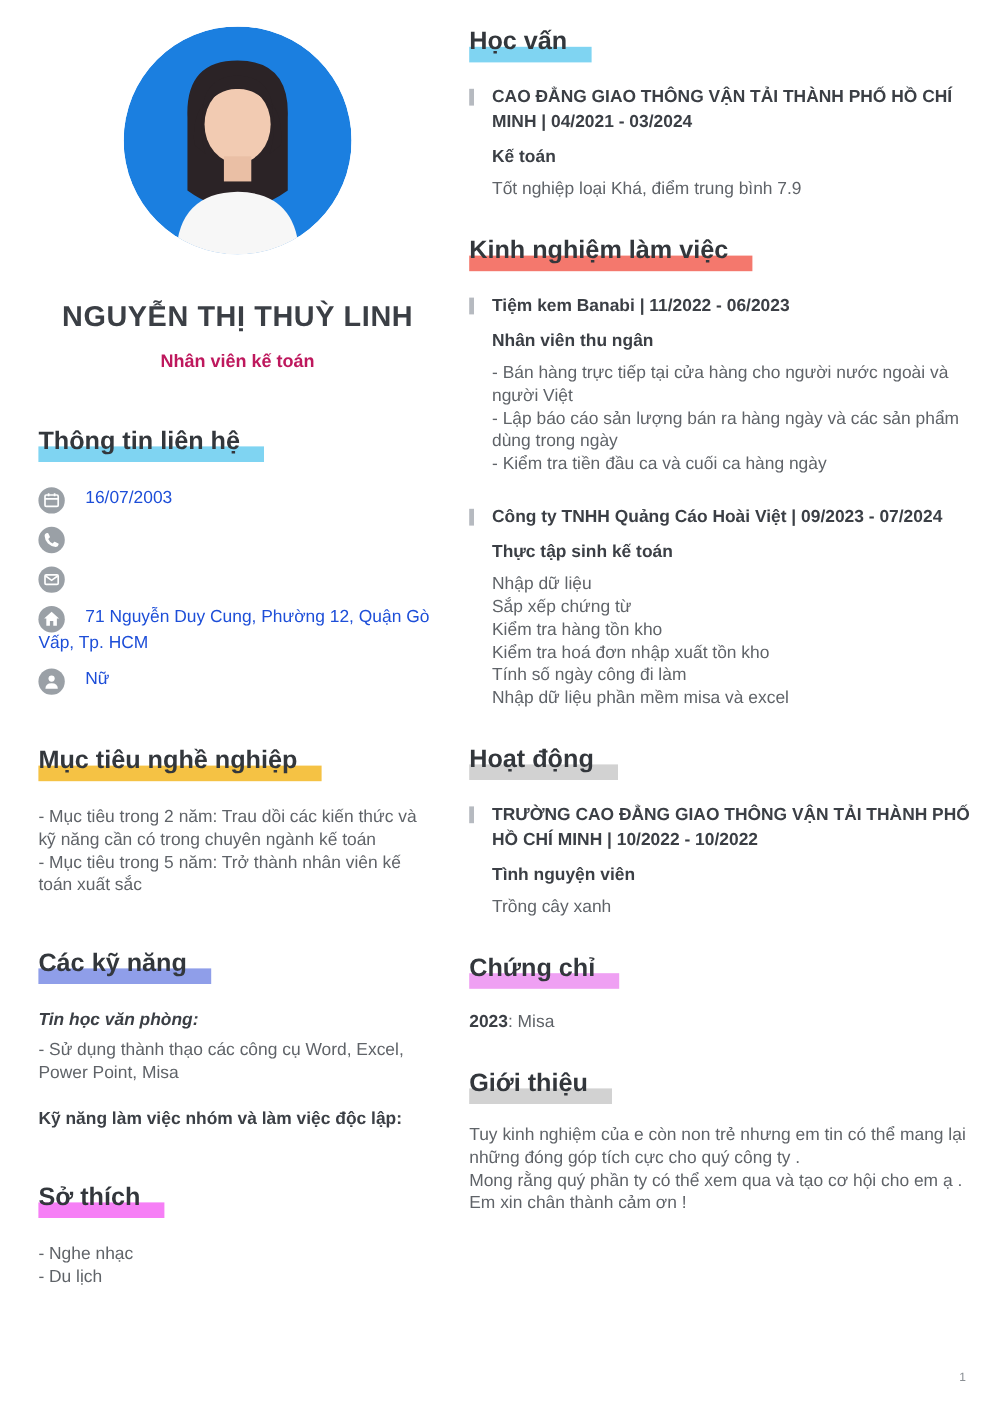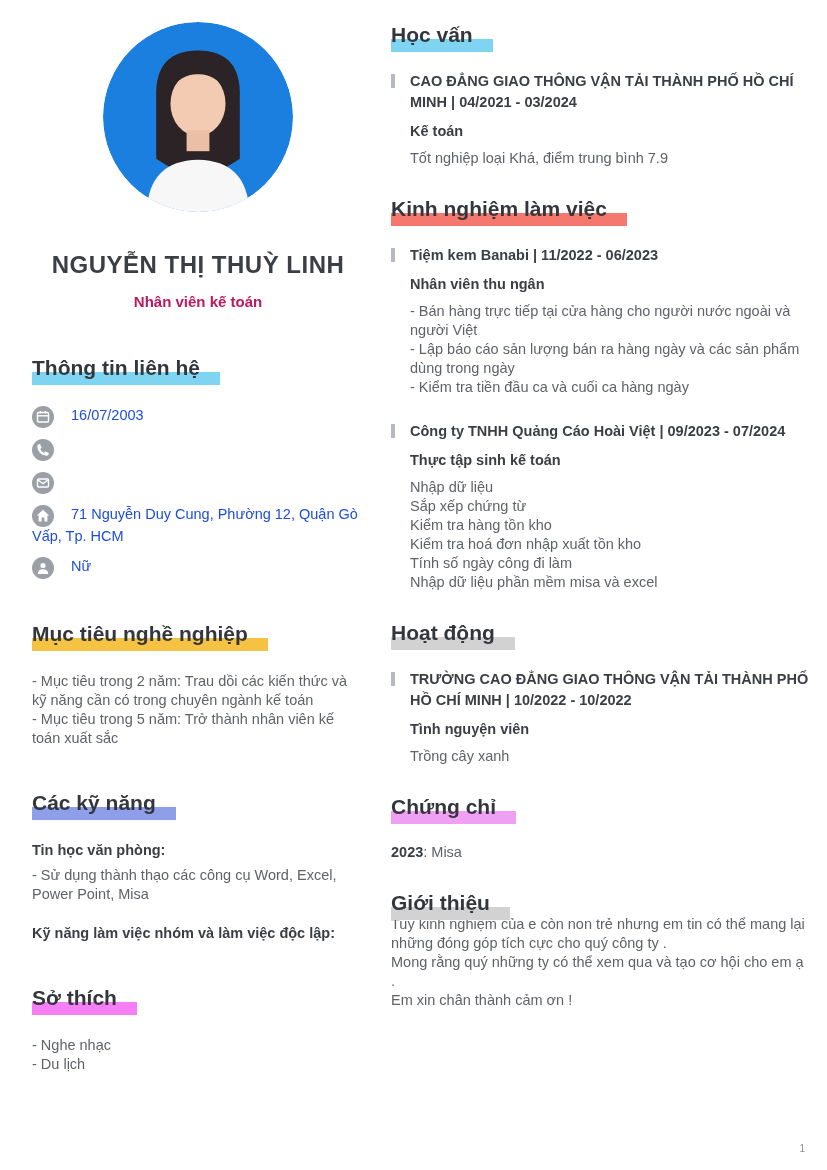--- a/index.html
+++ b/index.html
@@ -61,21 +61,21 @@
     display: inline-block; vertical-align: top;
     width: 22px; height: 22px; border-radius: 50%;
     background: #9aa0a6; margin-right: 17px;
   }
   .contact-row .cicon svg { display: block; width: 22px; height: 22px; }
   .contact-row .ctext { color: #1d4ed8; }
 
   
   .pline { color: #5f6368; }
   .skill-title { font-weight: bold; color: #3b3f45; margin-bottom: 6px; margin-top: 20px; }
-  .skill-title:first-child { margin-top: 0; }
+  .skill-title:first-child { margin-top: 0; font-style: italic; }
   .skill-detail { margin-bottom: 14px; }
 
   
   .col-right section { margin-bottom: 30px; }
   .titem { margin-top: 24px; }
   .trow { display: flex; }
   .marker {
     width: 4px; height: 14px; background: #b6bac0;
     margin-top: 3px; margin-right: 15px; flex: none;
   }
@@ -86,21 +86,21 @@
   .titem-body { padding-left: 19px; }
   .titem-sub {
     font-size: 14.5px; font-weight: bold; color: #3b3f45;
     margin-top: 9px;
   }
   .titem-lines { margin-top: 8px; }
 
   .cert-line { margin-top: 24px; }
   .cert-year { font-weight: bold; color: #3b3f45; }
 
-  .about-lines { }
+  .about-lines { margin-top: 22px; }
 
   .page-num {
     position: absolute; right: 22px; bottom: 12px;
     font-size: 10px; color: #8a8f94;
   }
 </style>
 </head>
 <body>
 
 <div class="page">
@@ -311,21 +311,21 @@
       </div>
     </section>
 
     <section>
       <h2 class="sec-h">
         <span class="hl" style="background:#d2d2d2"></span>
         <span class="txt">Giới thiệu</span>
       </h2>
       <div class="about-lines">
         <div class="pline">Tuy kinh nghiệm của e còn non trẻ nhưng em tin có thể mang lại những đóng góp tích cực cho quý công ty .</div>
-        <div class="pline">Mong rằng quý những ty có thể xem qua và tạo cơ hội cho em ạ .</div>
+        <div class="pline">Mong rằng quý phần ty có thể xem qua và tạo cơ hội cho em ạ .</div>
         <div class="pline">Em xin chân thành cảm ơn !</div>
       </div>
     </section>
 
   </div>
 
   <div class="page-num">1</div>
 </div>
 
 </body></html>

